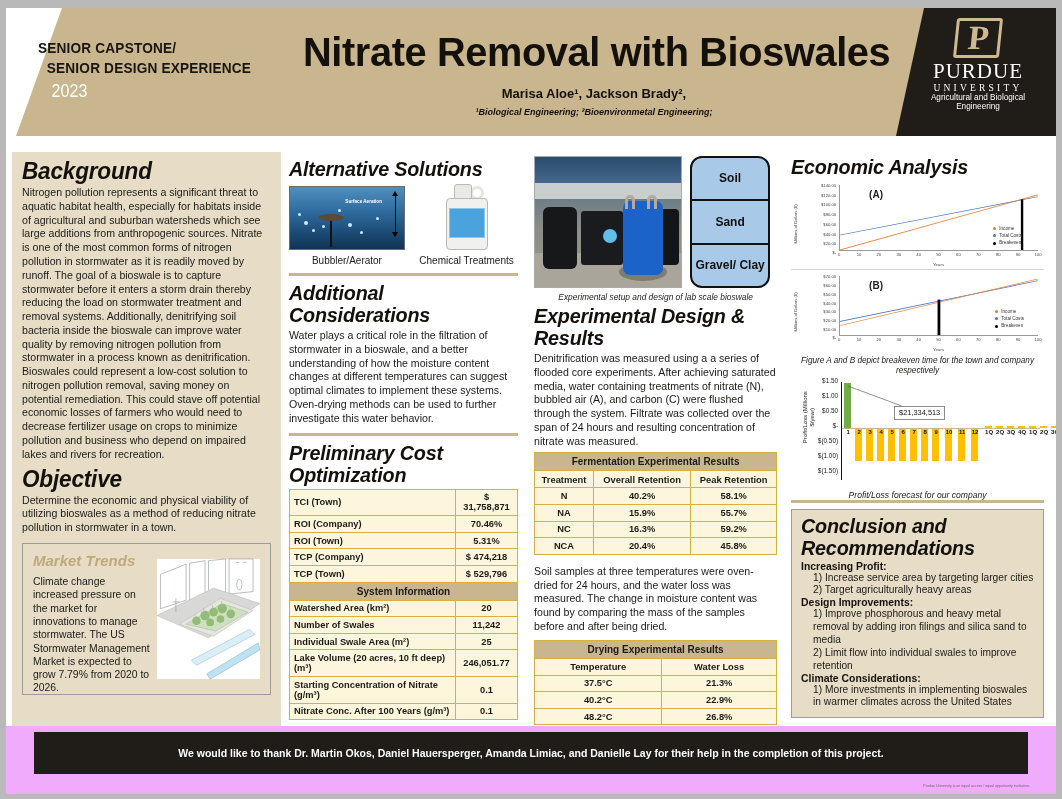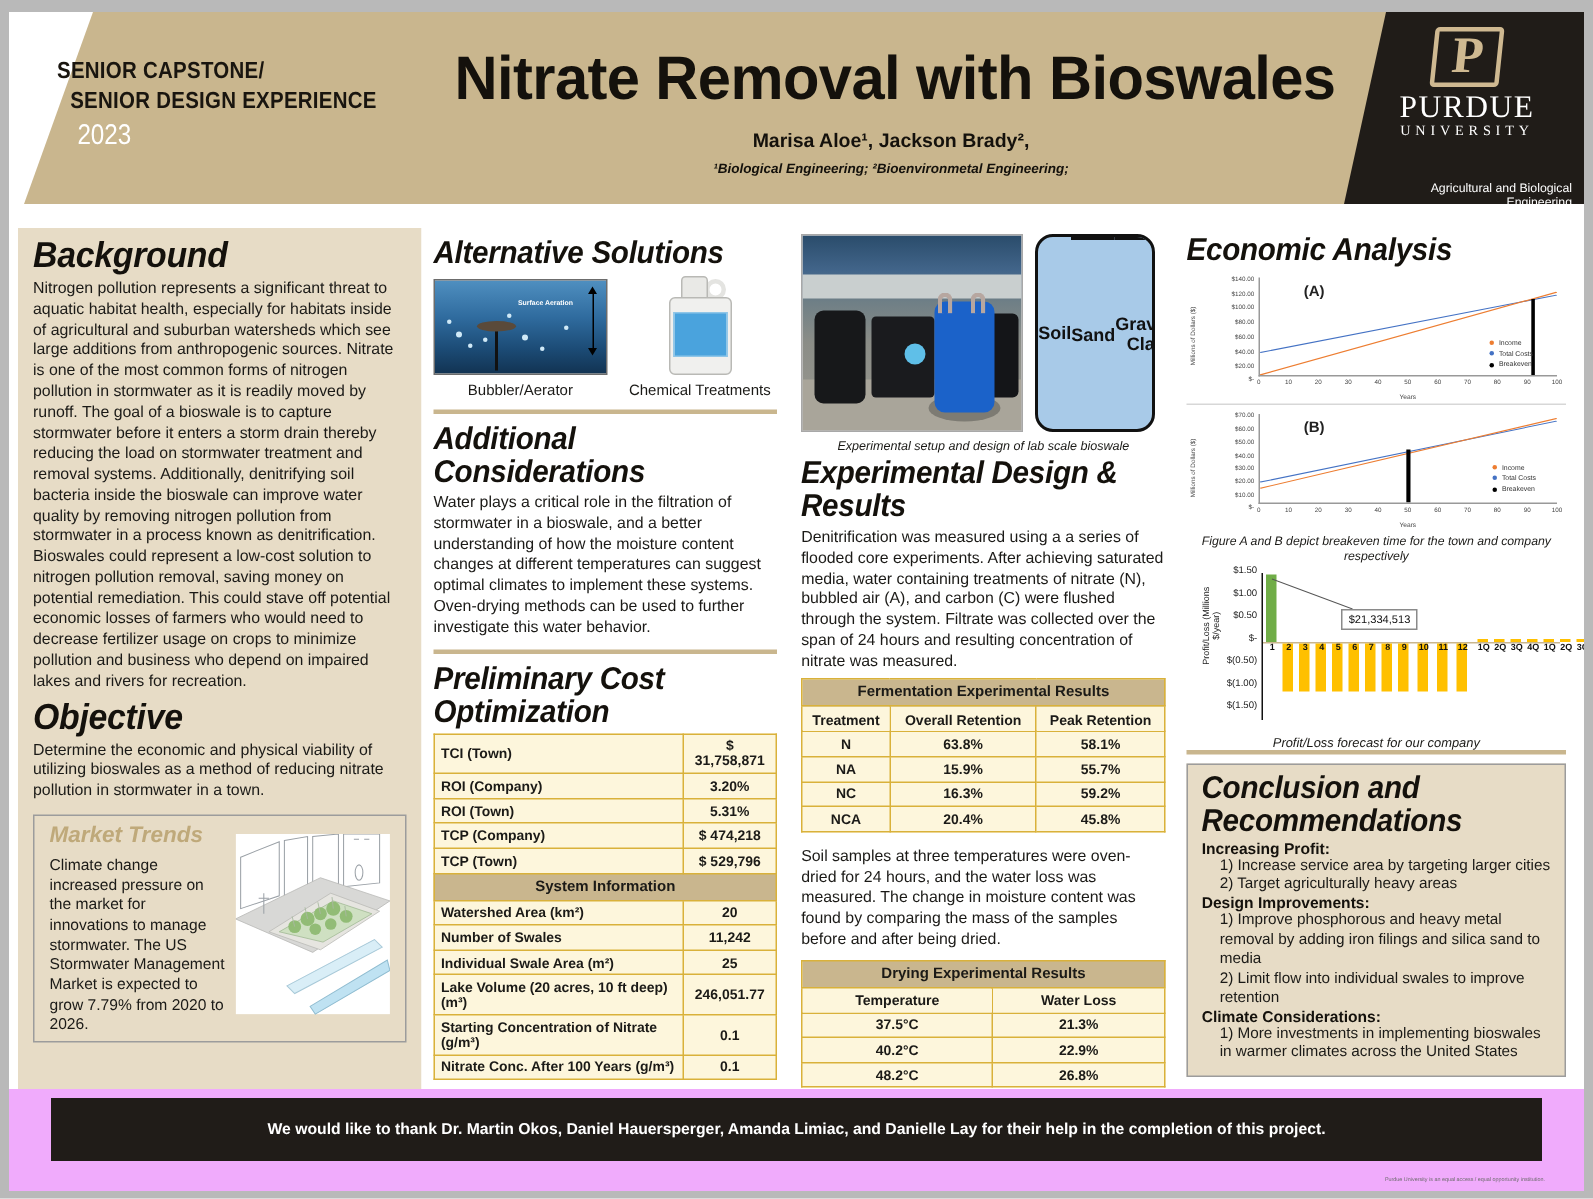--- a/index.html
+++ b/index.html
@@ -86,21 +86,21 @@
   .purdue-name {
     font-family: "Liberation Serif", serif;
     font-size: 21px; font-weight: normal; letter-spacing: 1px; line-height: 1.05;
   }
   .purdue-sub {
     font-family: "Liberation Serif", serif;
     font-size: 9.5px; letter-spacing: 3.2px; margin-top: 1px;
   }
   .purdue-dept {
     font-family: "Liberation Sans Narrow","Liberation Sans",sans-serif;
-    font-size: 8.2px; margin-top: 28px; color: #ffffff; text-align: right;
+    font-size: 8.2px; margin-top: 0; color: #ffffff;
   }
 
   
   .body-area {
     position: absolute; left: 0; top: 128px; width: 1050px; height: 590px;
     background: #ffffff;
     display: flex;
     padding: 16px 6px 0 6px;
     gap: 0px;
   }
@@ -120,21 +120,21 @@
   h2.section.sm { font-size: 21px; }
   p.body {
     font-size: 10.6px; line-height: 1.30; color: #1b1a17;
     text-align: left; margin-bottom: 4px;
   }
   .rule { height: 3px; background: #c9b68e; margin: 7px 0 6px; }
 
   
   .market-card {
     margin-top: 8px; border: 1px solid #9c9c9c; background: #e7dcc6;
-    padding: 8px 10px; display: flex; gap: 6px; height: 152px; align-items: center;
+    padding: 8px 10px; display: flex; gap: 6px; height: 152px;
   }
   .market-left { width: 118px; }
   .market-title {
     font-family: "Liberation Sans Narrow","Liberation Sans",sans-serif;
     font-weight: bold; font-style: italic; font-size: 15px;
     color: #bfa97a; margin-bottom: 6px;
   }
   .market-text { font-size: 10.4px; line-height: 1.28; color: #1b1a17; }
   .market-img { flex: 1; position: relative; overflow: hidden; }
 
@@ -222,21 +222,21 @@
   .lp-blackbox { left: 46px; top: 54px; width: 42px; height: 54px; background: #1a1b1e; border-radius: 3px; }
   .lp-blue { left: 88px; top: 44px; width: 40px; height: 74px; background: #1b62c9; border-radius: 7px; }
   .lp-blue2 { left: 122px; top: 52px; width: 22px; height: 56px; background: #141518; border-radius: 4px; }
   .lp-hose1 { position: absolute; left: 90px; top: 38px; width: 10px; height: 14px; border: 3px solid #b7a7a0; border-bottom: none; border-radius: 8px 8px 0 0; }
   .lp-hose2 { position: absolute; left: 112px; top: 38px; width: 10px; height: 14px; border: 3px solid #b7a7a0; border-bottom: none; border-radius: 8px 8px 0 0; }
   .lp-ball { position: absolute; left: 68px; top: 72px; width: 14px; height: 14px; background: #5fbfe8; border-radius: 50%; }
   .lp-base { position: absolute; left: 84px; bottom: 6px; width: 48px; height: 18px; background: #7d7b73; border-radius: 50%; }
 
   .swale-diagram {
     width: 80px; height: 132px; border: 2px solid #111; border-radius: 12px;
-    background: #a8cae8; overflow: hidden; display: flex; flex-direction: row;
+    background: #a8cae8; overflow: hidden; display: flex; flex-direction: column;
   }
   .sd-layer {
     flex: 1; display: flex; align-items: center; justify-content: center;
     font-weight: bold; font-size: 12px; color: #111; text-align: center;
     line-height: 1.05;
   }
   .sd-layer + .sd-layer { border-top: 2px solid #111; }
   .exp-cap { font-size: 8.4px; font-style: italic; text-align: center; margin: 4px 0 3px; color: #1b1a17; }
 
   
@@ -434,21 +434,21 @@
       <h2 class="section sm">Preliminary Cost Optimization</h2>
 
       <table class="t">
         <tbody>
           <tr>
               <td class="lab">TCI (Town)</td>
               <td class="val">$ 31,758,871</td>
             </tr>
           <tr>
               <td class="lab">ROI (Company)</td>
-              <td class="val">3.20%</td>
+              <td class="val">70.46%</td>
             </tr>
           <tr>
               <td class="lab">ROI (Town)</td>
               <td class="val">5.31%</td>
             </tr>
           <tr>
               <td class="lab">TCP (Company)</td>
               <td class="val">$ 474,218</td>
             </tr>
           <tr>
@@ -516,21 +516,21 @@
           <tr>
               <th class="group" colspan="3">Fermentation Experimental Results</th>
             </tr>
           <tr>
             <th class="col">Treatment</th>
             <th class="col">Overall Retention</th>
             <th class="col">Peak Retention</th>
           </tr>
           <tr>
               <td class="val">N</td>
-              <td class="val">63.8%</td>
+              <td class="val">40.2%</td>
               <td class="val">58.1%</td>
             </tr>
           <tr>
               <td class="val">NA</td>
               <td class="val">15.9%</td>
               <td class="val">55.7%</td>
             </tr>
           <tr>
               <td class="val">NC</td>
               <td class="val">16.3%</td>

